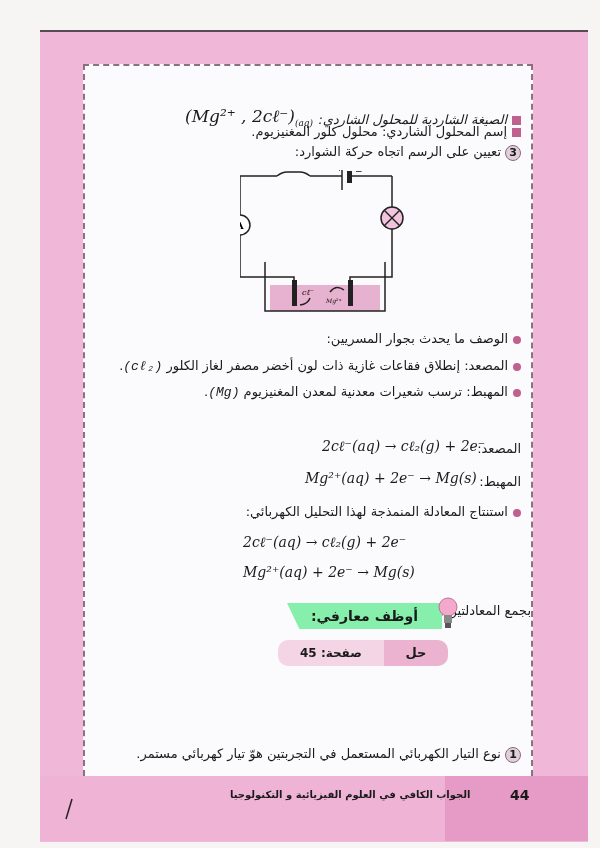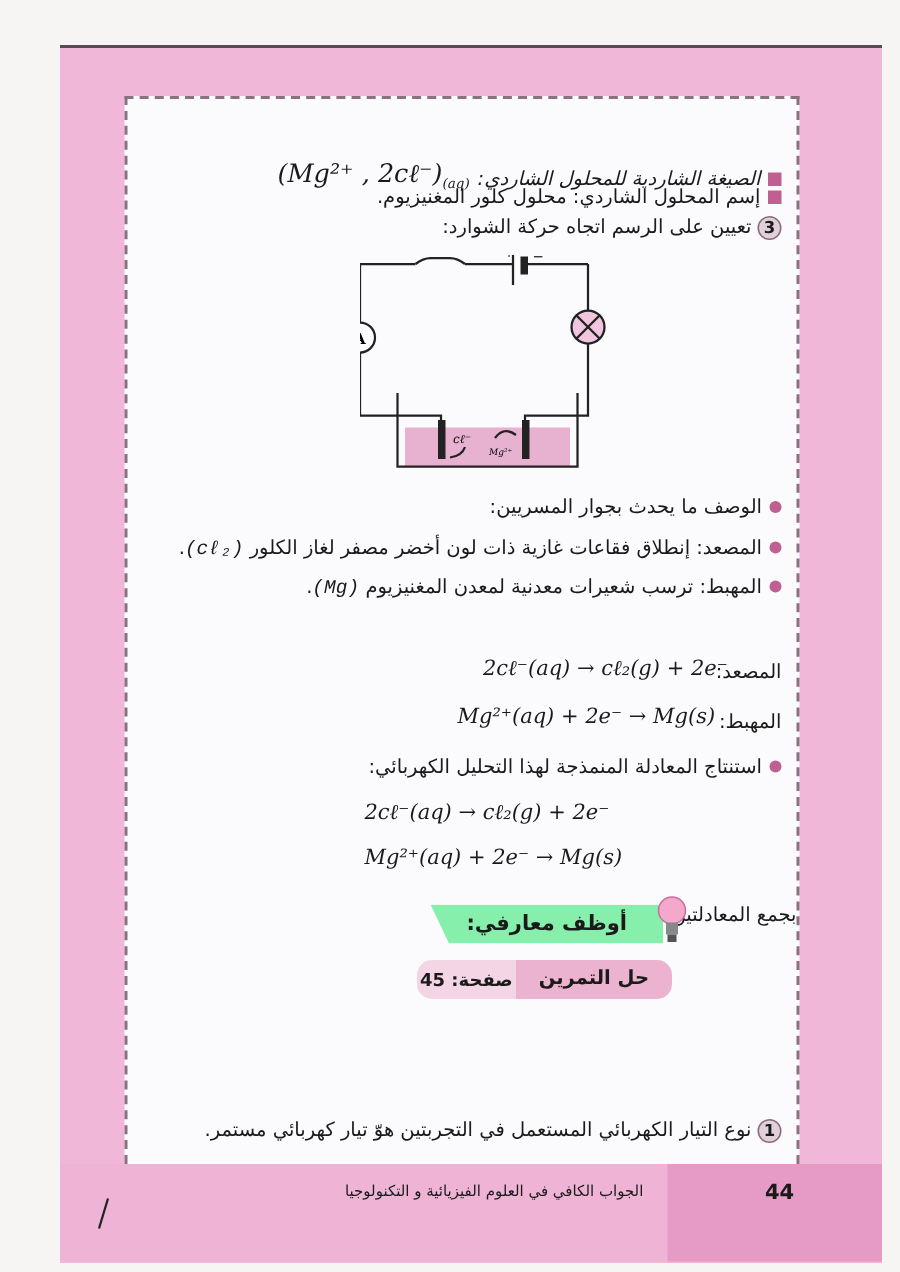--- a/index.html
+++ b/index.html
@@ -57,35 +57,35 @@
     }
     .bulb { position: absolute; left: 437px; top: 596px; width: 22px; height: 36px; direction: ltr; }
     .banner2 {
       position: absolute; left: 278px; top: 640px; width: 170px; height: 26px;
       border-radius: 10px 10px 10px 10px; overflow: hidden; display: flex; direction: rtl;
     }
     .banner2 .b-left {
       background: #ecb3d0; font-size: 13px; font-weight: bold; line-height: 26px; padding: 0 8px; flex: 1; text-align: center;
     }
     .banner2 .b-right {
-      background: #f4d5e5; font-size: 12px; font-weight: bold; line-height: 26px; padding: 0 2px; text-align: center;
+      background: #f4d5e5; font-size: 12px; font-weight: bold; line-height: 26px; padding: 0 22px; text-align: center;
     }
 
     .footer-strip {
       position: absolute; left: 40px; top: 776px; width: 548px; height: 65px;
       background: #efb3d6;
     }
     .footer-num-box {
       position: absolute; left: 445px; top: 776px; width: 143px; height: 65px; background: #e69ac6;
     }
     .footer-num {
       position: absolute; left: 510px; top: 787px; font-size: 14px; font-weight: bold;
     }
     .footer-title {
-      position: absolute; left: 230px; top: 789px; font-size: 10px; font-weight: normal; direction: rtl; white-space: nowrap;
+      position: absolute; left: 230px; top: 789px; font-size: 10px; font-weight: bold; direction: rtl; white-space: nowrap;
     }
     .pen-mark { position: absolute; left: 64px; top: 798px; width: 10px; height: 22px; }
   </style>
 </head>
 <body>
 
 <div class="page"></div>
 <div class="page-topline"></div>
 
 <div class="content">

